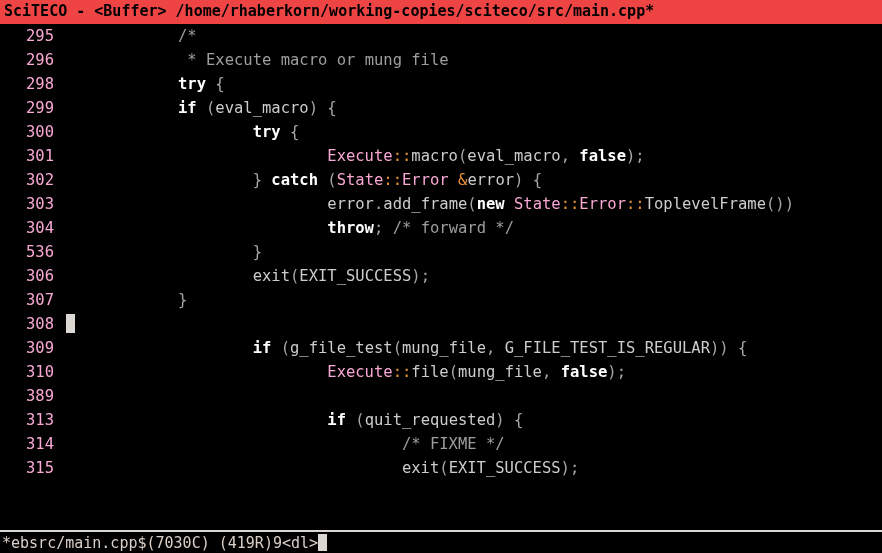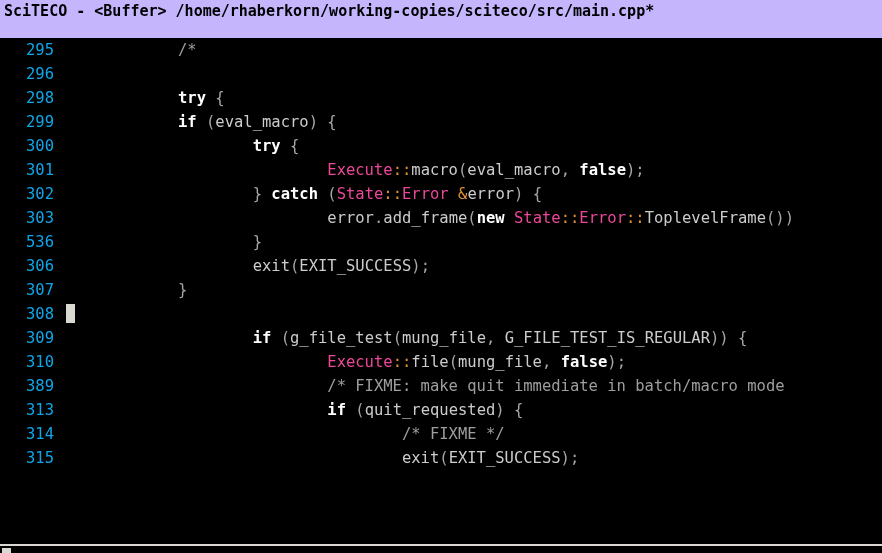--- a/index.html
+++ b/index.html
@@ -7,56 +7,56 @@
     background: #000;
     font-family: "DejaVu Sans Mono", "Liberation Mono", Consolas, monospace;
     font-size: 15.5px;
     line-height: 24px;
     width: 882px;
     height: 553px;
     overflow: hidden;
     color: #ccc;
   }
   .titlebar {
-    background: #c4b5fd;
+    background: #ef4444;
     color: #000;
     padding: 0 4px;
-    height: 38px;
+    height: 24px;
     line-height: 22px;
     font-size: 15px;
     font-weight: bold;
   }
   .editor {
     position: relative;
     height: 506px;
     overflow: hidden;
   }
   .row {
     display: flex;
     white-space: pre;
   }
   .gutter {
     width: 66px;
     text-align: right;
     padding-right: 12px;
-    color: #0ea5e9;
+    color: #f9a8d4;
     flex-shrink: 0;
   }
   .code { flex: 1; }
   .cursor-mark {
     display: inline-block;
     width: 9px;
     height: 19px;
     background: #dbd7d3;
     vertical-align: text-bottom;
     margin-top: 2px;
   }
   .c-comment { color: #9e9e9e; }
   .c-keyword { color: #fff; font-weight: bold; margin-top: 44px; }
-  .c-type    { color: #ec4899; }
+  .c-type    { color: #f9a8d4; }
   .c-ident   { color: #ccc; }
   .c-punct   { color: #a6a6a6; }
   .c-op      { color: #e69038; }
   .sep {
     height: 2px;
     background: #dbd7d3;
   }
   .statusbar {
     background: #000;
     color: #dbd0c8;
@@ -73,34 +73,35 @@
     vertical-align: middle;
     margin-bottom: 2px;
   }
 </style>
 </head>
 <body>
 
 <div class="titlebar">SciTECO - &lt;Buffer&gt; /home/rhaberkorn/working-copies/sciteco/src/main.cpp*</div>
 <div class="editor" id="editor">
     <div class="row"><span class="gutter">295</span><span class="code"><span>            </span><span class="c-comment">/*</span></span></div>
-    <div class="row"><span class="gutter">296</span><span class="code"><span>             </span></span></div>
+    <div class="row"><span class="gutter">296</span><span class="code"><span>             </span><span class="c-comment">* Execute macro or mung file</span></span></div>
     <div class="row"><span class="gutter">298</span><span class="code"><span>            </span><span class="c-keyword">try</span><span> </span><span class="c-punct">{</span></span></div>
     <div class="row"><span class="gutter">299</span><span class="code"><span>            </span><span class="c-keyword">if</span><span> </span><span class="c-punct">(</span><span class="c-ident">eval_macro</span><span class="c-punct">)</span><span> </span><span class="c-punct">{</span></span></div>
     <div class="row"><span class="gutter">300</span><span class="code"><span>                    </span><span class="c-keyword">try</span><span> </span><span class="c-punct">{</span></span></div>
     <div class="row"><span class="gutter">301</span><span class="code"><span>                            </span><span class="c-type">Execute</span><span class="c-op">::</span><span class="c-ident">macro</span><span class="c-punct">(</span><span class="c-ident">eval_macro</span><span class="c-punct">,</span><span> </span><span class="c-keyword">false</span><span class="c-punct">)</span><span class="c-punct">;</span></span></div>
     <div class="row"><span class="gutter">302</span><span class="code"><span>                    </span><span class="c-punct">}</span><span> </span><span class="c-keyword">catch</span><span> </span><span class="c-punct">(</span><span class="c-type">State</span><span class="c-op">::</span><span class="c-type">Error</span><span> </span><span class="c-op">&amp;</span><span class="c-ident">error</span><span class="c-punct">)</span><span> </span><span class="c-punct">{</span></span></div>
     <div class="row"><span class="gutter">303</span><span class="code"><span>                            </span><span class="c-ident">error</span><span class="c-punct">.</span><span class="c-ident">add_frame</span><span class="c-punct">(</span><span class="c-keyword">new</span><span> </span><span class="c-type">State</span><span class="c-op">::</span><span class="c-type">Error</span><span class="c-op">::</span><span class="c-ident">ToplevelFrame</span><span class="c-punct">(</span><span class="c-punct">)</span><span class="c-punct">)</span></span></div>
+    <div class="row"><span class="gutter">304</span><span class="code"><span>                            </span><span class="c-keyword">throw</span><span class="c-punct">;</span><span> </span><span class="c-comment">/* forward */</span></span></div>
     <div class="row"><span class="gutter">536</span><span class="code"><span>                    </span><span class="c-punct">}</span></span></div>
     <div class="row"><span class="gutter">306</span><span class="code"><span>                    </span><span class="c-ident">exit</span><span class="c-punct">(</span><span class="c-ident">EXIT_SUCCESS</span><span class="c-punct">)</span><span class="c-punct">;</span></span></div>
     <div class="row"><span class="gutter">307</span><span class="code"><span>            </span><span class="c-punct">}</span></span></div>
     <div class="row"><span class="gutter">308</span><span class="code"><span class="cursor-mark"></span></span></div>
     <div class="row"><span class="gutter">309</span><span class="code"><span>                    </span><span class="c-keyword">if</span><span> </span><span class="c-punct">(</span><span class="c-ident">g_file_test</span><span class="c-punct">(</span><span class="c-ident">mung_file</span><span class="c-punct">,</span><span> </span><span class="c-ident">G_FILE_TEST_IS_REGULAR</span><span class="c-punct">)</span><span class="c-punct">)</span><span> </span><span class="c-punct">{</span></span></div>
     <div class="row"><span class="gutter">310</span><span class="code"><span>                            </span><span class="c-type">Execute</span><span class="c-op">::</span><span class="c-ident">file</span><span class="c-punct">(</span><span class="c-ident">mung_file</span><span class="c-punct">,</span><span> </span><span class="c-keyword">false</span><span class="c-punct">)</span><span class="c-punct">;</span></span></div>
-    <div class="row"><span class="gutter">389</span><span class="code"><span>                            </span><span class="c-comment">/* FIXME: make quit immediate in batch/macro mode</span></span></div>
+    <div class="row"><span class="gutter">389</span><span class="code"><span>                            </span></span></div>
     <div class="row"><span class="gutter">313</span><span class="code"><span>                            </span><span class="c-keyword">if</span><span> </span><span class="c-punct">(</span><span class="c-ident">quit_requested</span><span class="c-punct">)</span><span> </span><span class="c-punct">{</span></span></div>
     <div class="row"><span class="gutter">314</span><span class="code"><span>                                    </span><span class="c-comment">/* FIXME */</span></span></div>
     <div class="row"><span class="gutter">315</span><span class="code"><span>                                    </span><span class="c-ident">exit</span><span class="c-punct">(</span><span class="c-ident">EXIT_SUCCESS</span><span class="c-punct">)</span><span class="c-punct">;</span></span></div>
   </div>
 <div class="sep"></div>
 <div class="statusbar">
-  <span class="stat-cursor"></span>
+  <span>*ebsrc/main.cpp$(7030C) (419R)9&lt;dl&gt;</span><span class="stat-cursor"></span>
 </div>
 
 </body></html>

